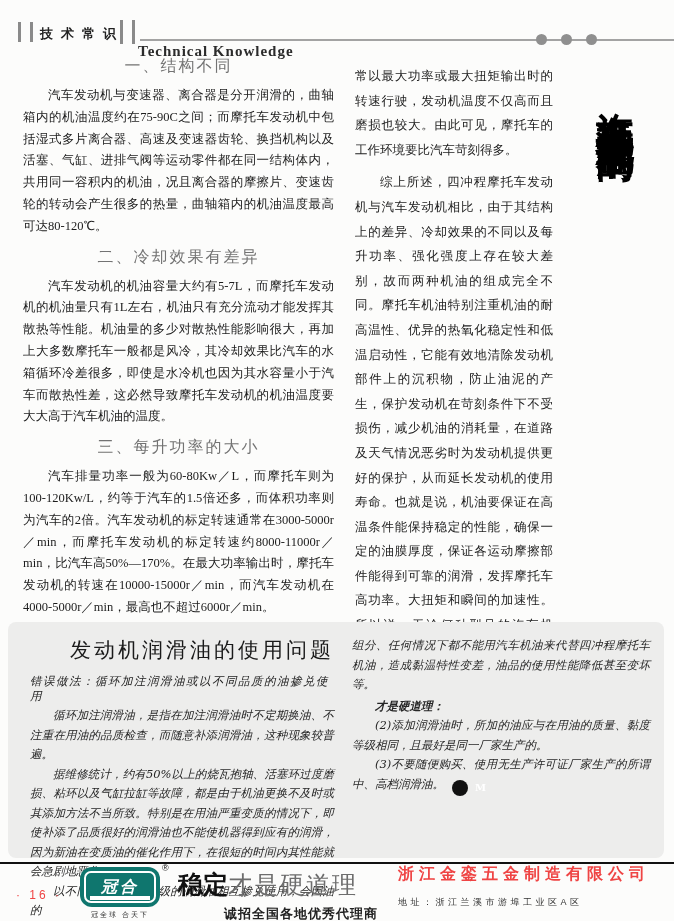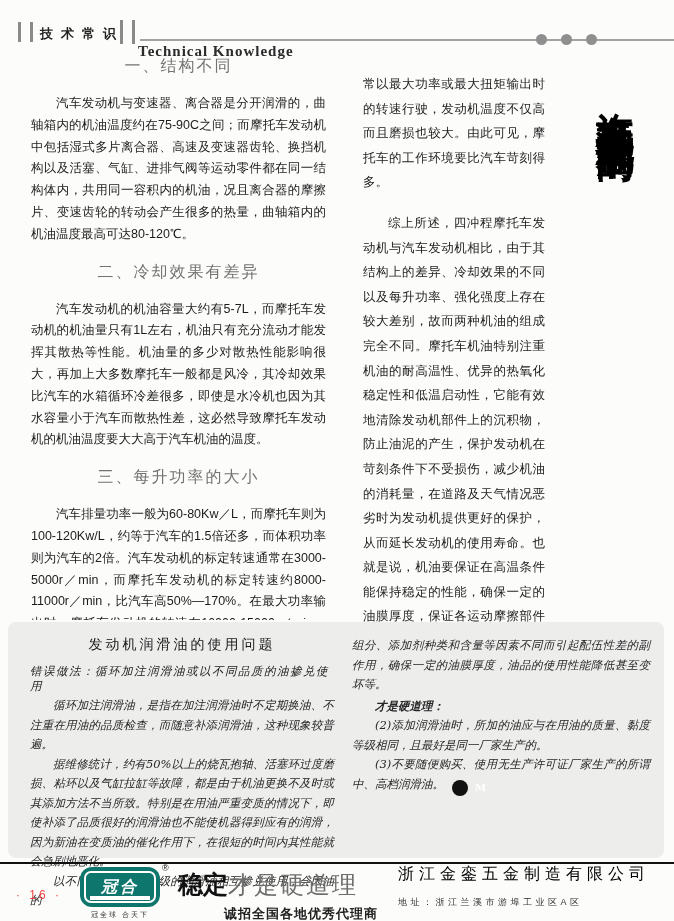--- a/index.html
+++ b/index.html
@@ -22,40 +22,40 @@
     font-family:"Liberation Serif",serif;color:#2b2b2b;letter-spacing:1px;margin-top:20px;}
   .hdr-rule{position:absolute;left:140px;right:0;top:19px;height:2px;background:#a3a3a3;}
   .hdr-dot{position:absolute;top:14px;width:11px;height:11px;border-radius:50%;background:#8f8f8f;}
   .hdr-dot.d1{left:536px;} .hdr-dot.d2{left:561px;} .hdr-dot.d3{left:586px;}
 
   
   .col-left{position:absolute;left:15px;top:56px;width:327px;height:564px;overflow:hidden;}
   .col-left h3{margin:9px 0 5px;font-size:16px;font-weight:400;letter-spacing:2px;
     text-align:center;color:#737373;}
   .col-left h3.first{margin-top:0;}
-  .col-left p, .col-mid p{margin:16px;font-size:12.5px;line-height:21.8px;
-    text-align:justify;color:#1c1c1c;}
+  .col-left p, .col-mid p{margin:8px;font-size:12.5px;line-height:21.8px;
+    text-align:justify;color:#1c1c1c;font-family:Liberation Serif, serif;}
   .col-left p.indent, .col-mid p.indent{text-indent:2em;}
   .col-mid{position:absolute;left:347px;top:56px;width:214px;height:566px;overflow:hidden;}
   .col-mid p{line-height:24.6px;}
   .endmark{display:inline-block;width:16px;height:16px;border-radius:50%;
     background:#111;color:#fff;font-size:10px;font-weight:700;line-height:16px;
     text-align:center;vertical-align:-3px;margin-left:8px;font-style:normal;}
 
   .vtitle{position:absolute;left:578px;top:82px;width:62px;height:552px;
     writing-mode:vertical-rl;text-orientation:upright;
     font-size:38px;font-weight:600;letter-spacing:3px;color:#000;white-space:nowrap;}
 
   
   .graybox{position:absolute;left:8px;top:622px;width:656px;height:236px;
     background:#ededec;border-radius:8px;}
   .box-left{position:absolute;left:22px;top:12px;width:304px;}
   .box-right{position:absolute;left:344px;top:14px;width:298px;}
-  .box-title{margin:2px 0 10px;font-size:14px;font-weight:500;letter-spacing:3px;
-    text-align:center;color:#1a1a1a;}
+  .box-title{margin:2px 0 10px;font-size:21px;font-weight:500;letter-spacing:3px;
+    text-align:right;color:#1a1a1a;}
   .box-lead{margin:0 0 2px;font-size:11.5px;font-weight:400;letter-spacing:1.5px;
     color:#222;font-style:italic;font-family:"DejaVu Serif",serif;}
   .graybox p.bp{margin:0;font-size:11.5px;line-height:19.5px;text-align:justify;
     color:#262626;font-style:italic;font-family:"DejaVu Serif",serif;}
   .graybox p.bp.indent{text-indent:2em;}
   .notes-head{font-weight:700;text-indent:2em;margin-top:2px !important;}
 
   
   .ftr-rule{position:absolute;left:0;top:862px;width:674px;height:2px;background:#111;}
   .pageno{position:absolute;left:16px;top:888px;font-size:12px;letter-spacing:3px;color:#ef4444;}
@@ -67,21 +67,21 @@
     font-size:16px;letter-spacing:3px;}
   .logo-band{position:absolute;left:10px;right:10px;bottom:7px;height:4px;background:#fff;z-index:2;}
   .reg{position:absolute;left:82px;top:-4px;font-size:9px;color:#111;}
   .logo-tagline{margin-top:3px;font-size:7px;letter-spacing:2px;color:#333;text-align:center;width:80px;}
   .slogan{position:absolute;left:178px;top:868px;width:215px;}
   .slogan .s1{font-size:25px;font-weight:900;color:#111;}
   .slogan .s2{font-size:24px;font-weight:500;color:#6d6d6d;letter-spacing:2px;}
   .slogan .s3{margin-top:4px;margin-left:46px;font-size:13px;font-weight:700;
     letter-spacing:1px;color:#222;}
   .company{position:absolute;left:398px;top:864px;width:268px;}
-  .cname{font-size:16px;font-weight:400;letter-spacing:5px;color:#000000;white-space:nowrap;}
+  .cname{font-size:16px;font-weight:700;letter-spacing:5px;color:#ef4444;white-space:nowrap;}
   .cline{font-size:9px;color:#333;margin-top:11px;white-space:nowrap;}
   .cline.addr{letter-spacing:3.5px;}
   .watermark{position:absolute;left:482px;top:882px;font-size:28px;font-weight:700;
     color:#f43b00;z-index:5;letter-spacing:0.5px;}
 </style>
 </head>
 <body>
 
 <div class="page">
 
@@ -116,21 +116,21 @@
 
   <div class="graybox">
     <div class="box-left">
       <h2 class="box-title">发动机润滑油的使用问题</h2>
       <p class="box-lead">错误做法：循环加注润滑油或以不同品质的油掺兑使用</p>
       <p class="bp indent">循环加注润滑油，是指在加注润滑油时不定期换油、不注重在用油的品质检查，而随意补添润滑油，这种现象较普遍。</p>
       <p class="bp indent">据维修统计，约有50%以上的烧瓦抱轴、活塞环过度磨损、粘环以及气缸拉缸等故障，都是由于机油更换不及时或其添加方法不当所致。特别是在用油严重变质的情况下，即使补添了品质很好的润滑油也不能使机器得到应有的润滑，因为新油在变质油的催化作用下，在很短的时间内其性能就会急剧地恶化。</p>
       <p class="bp indent">以不同质量和黏度等级的润滑油相互掺兑使用，会因油的</p>
     </div>
     <div class="box-right">
-      <p class="bp">组分、添加剂种类和含量等因素不同而引起配伍性差的副作用，确保一定的油膜厚度，油品的使用性能降低甚至变坏等。</p>
+      <p class="bp">组分、任何情况下都不能用汽车机油来代替四冲程摩托车机油，造成黏温特性变差，油品的使用性能降低甚至变坏等。</p>
       <p class="bp notes-head">才是硬道理：</p>
       <p class="bp indent">(2)添加润滑油时，所加的油应与在用油的质量、黏度等级相同，且最好是同一厂家生产的。</p>
       <p class="bp indent"><span>(3)不要随便购买、使用无生产许可证厂家生产的所谓中、高档润滑油。</span><span class="endmark">M</span></p>
     </div>
   </div>
 
   <div class="ftr-rule"></div>
   <div class="pageno">· 16 ·</div>
 
   <div class="logo">

